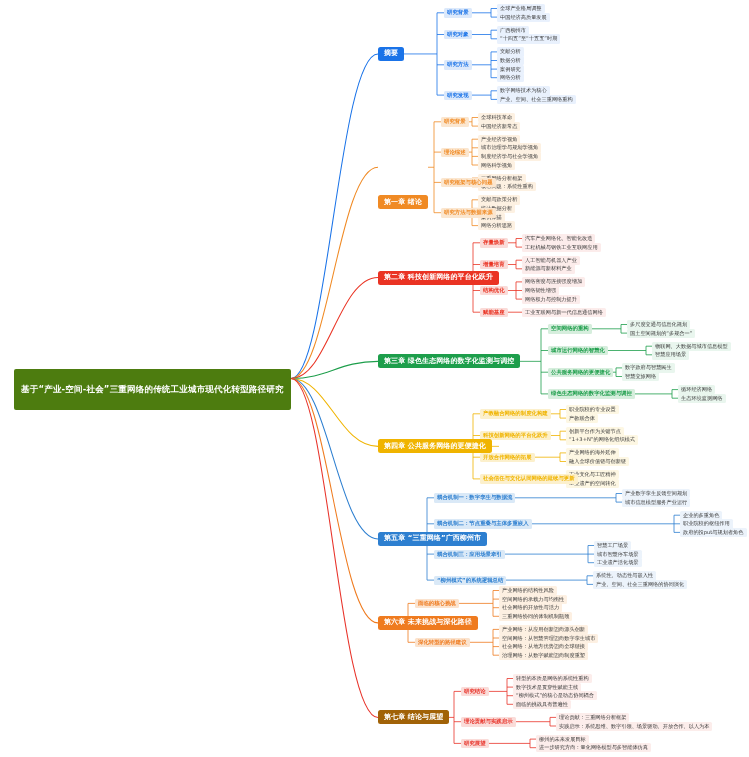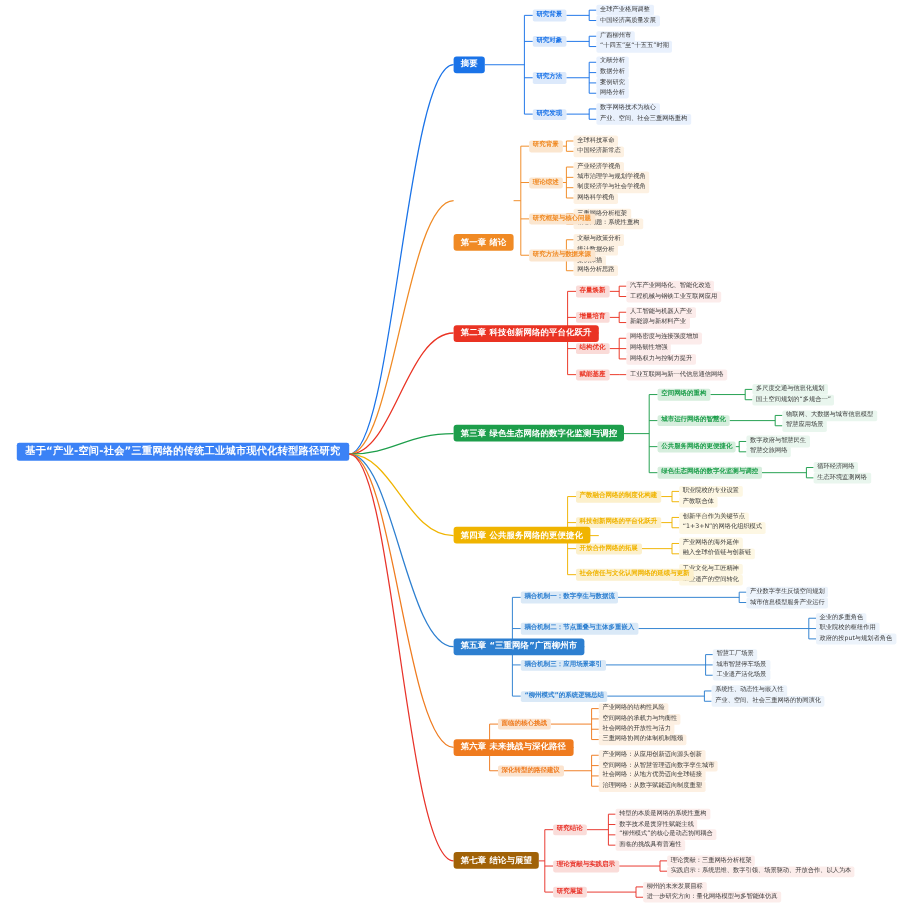--- a/index.html
+++ b/index.html
@@ -15,25 +15,25 @@
 
   .node{
     position:absolute;
     white-space:nowrap;
     box-sizing:border-box;
     line-height:1;
   }
 
   
   .root{
-    background:#3b82f6;
+    background:#4d7c0f;
     color:#ffffff;
     font-size:8.5px;
     font-weight:bold;
-    padding:3px 7px;
+    padding:16px 7px;
     border-radius:2px;
     letter-spacing:0.2px;
   }
 
   
   .lvl1{
     color:#ffffff;
     font-size:7px;
     font-weight:bold;
     padding:3.5px 6px;

